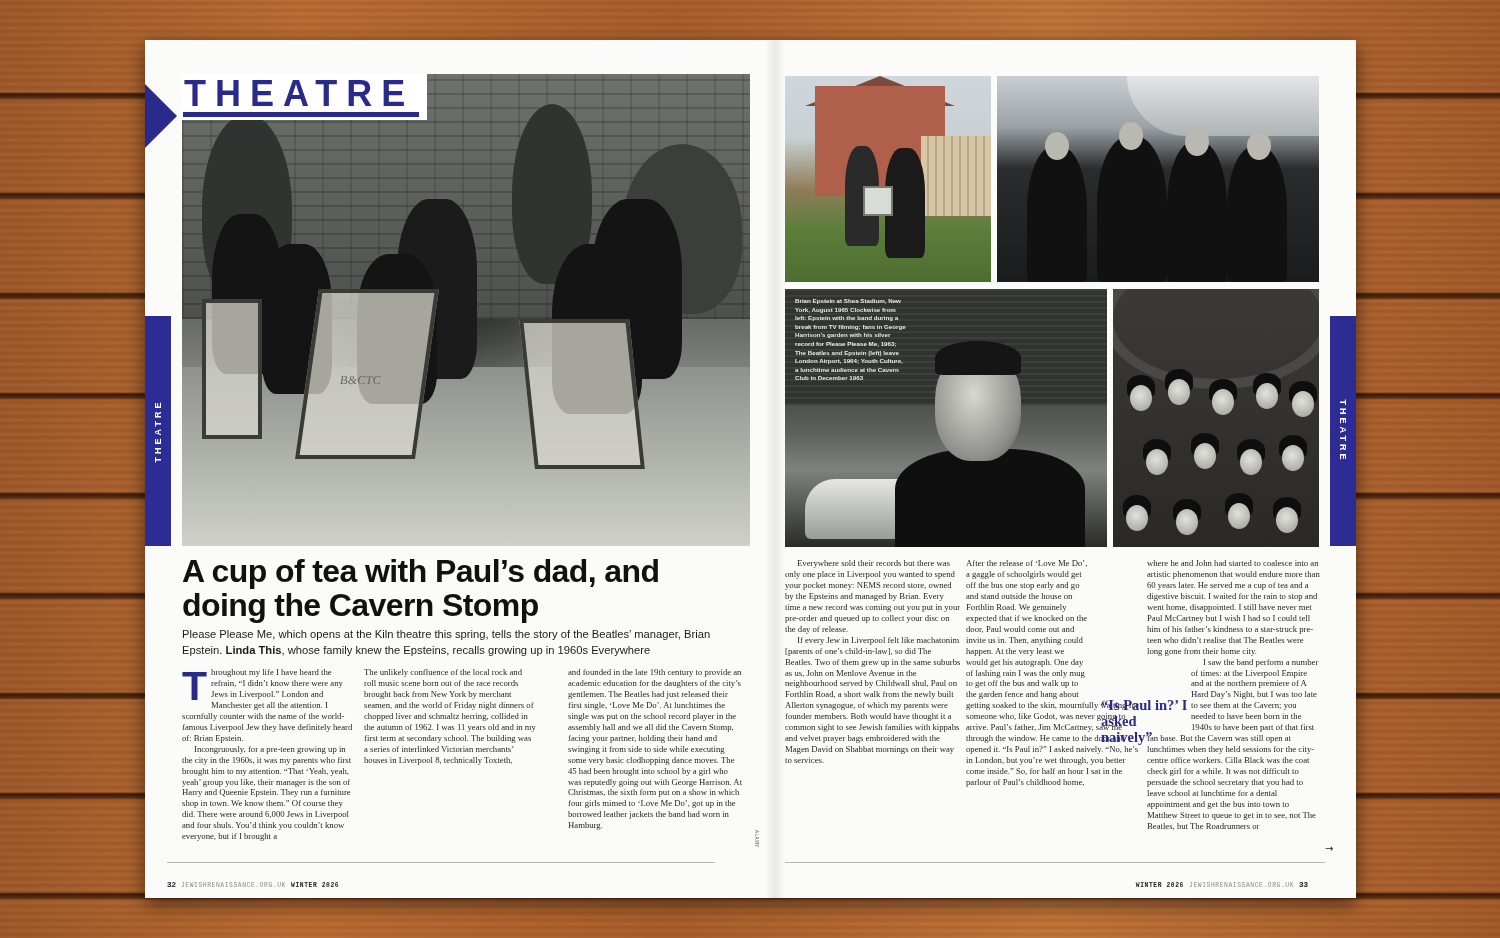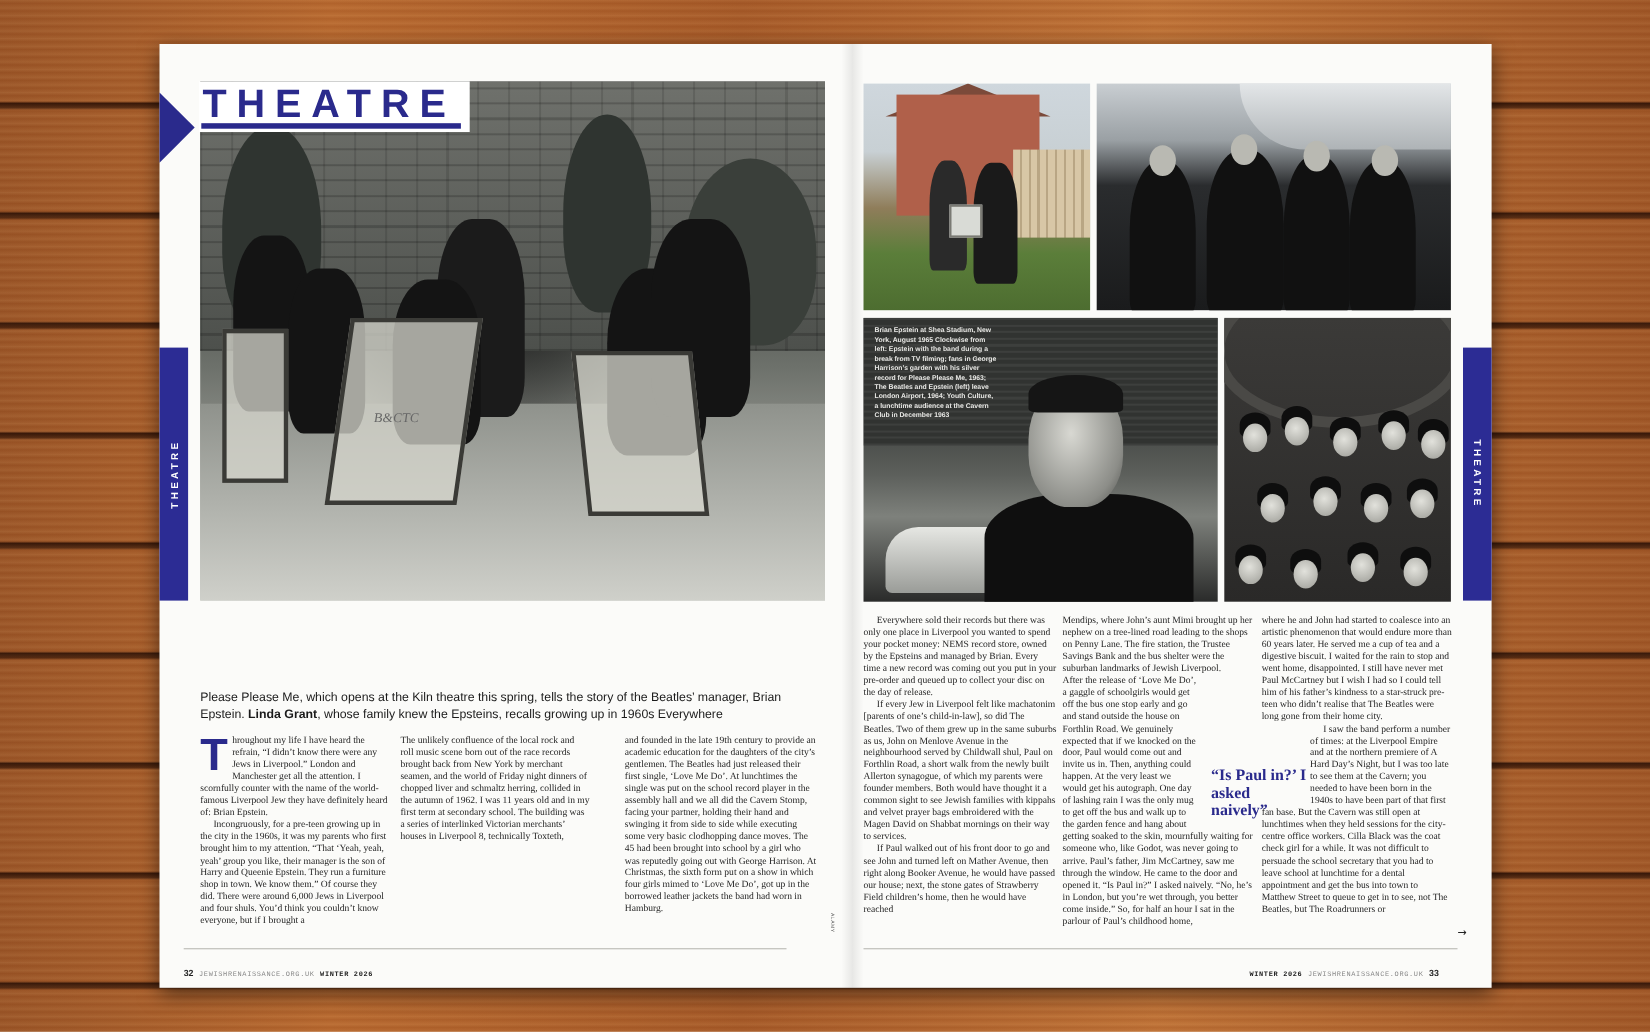--- a/index.html
+++ b/index.html
@@ -261,42 +261,41 @@
     <div class="hair" style="left:10px;top:206px;"></div>
     <div class="face" style="left:13px;top:216px;"></div>
     <div class="hair" style="left:60px;top:210px;"></div>
     <div class="face" style="left:63px;top:220px;"></div>
     <div class="hair" style="left:112px;top:204px;"></div>
     <div class="face" style="left:115px;top:214px;"></div>
     <div class="hair" style="left:160px;top:208px;"></div>
     <div class="face" style="left:163px;top:218px;"></div>
   </div>
 
-  <p class="standfirst"><span>Please Please Me, which opens at the Kiln theatre this spring, tells the story of the Beatles’ manager, Brian Epstein. </span><b>Linda Grant</b><span>, whose family knew the Epsteins, recalls growing up in 1960s Everywhere</span></p>
+  <h1 class="headline">A cup of tea with Paul’s dad, and doing the Cavern Stomp</h1>
+  <p class="standfirst"><span>Please Please Me, which opens at the Kiln theatre this spring, tells the story of the Beatles’ manager, Brian Epstein. </span><b>Linda This</b><span>, whose family knew the Epsteins, recalls growing up in 1960s Everywhere</span></p>
 
   <div class="col col-1">
     <p><span class="dropcap">T</span><span>hroughout my life I have heard the refrain, “I didn’t know there were any Jews in Liverpool.” London and Manchester get all the attention. I scornfully counter with the name of the world-famous Liverpool Jew they have definitely heard of: Brian Epstein.</span></p>
     <p>Incongruously, for a pre-teen growing up in the city in the 1960s, it was my parents who first brought him to my attention. “That ‘Yeah, yeah, yeah’ group you like, their manager is the son of Harry and Queenie Epstein. They run a furniture shop in town. We know them.” Of course they did. There were around 6,000 Jews in Liverpool and four shuls. You’d think you couldn’t know everyone, but if I brought a</p>
   </div>
   <div class="col col-2">
     <p>The unlikely confluence of the local rock and roll music scene born out of the race records brought back from New York by merchant seamen, and the world of Friday night dinners of chopped liver and schmaltz herring, collided in the autumn of 1962. I was 11 years old and in my first term at secondary school. The building was a series of interlinked Victorian merchants’ houses in Liverpool 8, technically Toxteth,</p>
   </div>
   <div class="col col-3">
     <p>and founded in the late 19th century to provide an academic education for the daughters of the city’s gentlemen. The Beatles had just released their first single, ‘Love Me Do’. At lunchtimes the single was put on the school record player in the assembly hall and we all did the Cavern Stomp, facing your partner, holding their hand and swinging it from side to side while executing some very basic clodhopping dance moves. The 45 had been brought into school by a girl who was reputedly going out with George Harrison. At Christmas, the sixth form put on a show in which four girls mimed to ‘Love Me Do’, got up in the borrowed leather jackets the band had worn in Hamburg.</p>
   </div>
 
   <div class="credit">ALAMY</div>
 
   <div class="col col-4">
     <p style="text-indent:12px;">Everywhere sold their records but there was only one place in Liverpool you wanted to spend your pocket money: NEMS record store, owned by the Epsteins and managed by Brian. Every time a new record was coming out you put in your pre-order and queued up to collect your disc on the day of release.</p>
     <p>If every Jew in Liverpool felt like machatonim [parents of one’s child-in-law], so did The Beatles. Two of them grew up in the same suburbs as us, John on Menlove Avenue in the neighbourhood served by Childwall shul, Paul on Forthlin Road, a short walk from the newly built Allerton synagogue, of which my parents were founder members. Both would have thought it a common sight to see Jewish families with kippahs and velvet prayer bags embroidered with the Magen David on Shabbat mornings on their way to services.</p>
-    <p>If Paul walked out of his front door to go and see John and turned left on Mather Avenue, then right along Booker Avenue, he would have passed our house; next, the stone gates of Strawberry Field children’s home, then he would have reached</p>
   </div>
   <div class="col col-5">
-    <p>Mendips, where John’s aunt Mimi brought up her nephew on a tree-lined road leading to the shops on Penny Lane. The fire station, the Trustee Savings Bank and the bus shelter were the suburban landmarks of Jewish Liverpool.</p>
     <div style="height:0;"></div>
     <p><span style="float:right;width:54px;height:54px;margin-top:78px;"></span><span>After the release of ‘Love Me Do’, a gaggle of schoolgirls would get off the bus one stop early and go and stand outside the house on Forthlin Road. We genuinely expected that if we knocked on the door, Paul would come out and invite us in. Then, anything could happen. At the very least we would get his autograph. One day of lashing rain I was the only mug to get off the bus and walk up to the garden fence and hang about getting soaked to the skin, mournfully waiting for someone who, like Godot, was never going to arrive. Paul’s father, Jim McCartney, saw me through the window. He came to the door and opened it. “Is Paul in?” I asked naively. “No, he’s in London, but you’re wet through, you better come inside.” So, for half an hour I sat in the parlour of Paul’s childhood home,</span></p>
   </div>
   <div class="col col-6">
     <p>where he and John had started to coalesce into an artistic phenomenon that would endure more than 60 years later. He served me a cup of tea and a digestive biscuit. I waited for the rain to stop and went home, disappointed. I still have never met Paul McCartney but I wish I had so I could tell him of his father’s kindness to a star-struck pre-teen who didn’t realise that The Beatles were long gone from their home city.</p>
     <p><span style="float:left;width:44px;height:56px;margin-top:14px;"></span><span>I saw the band perform a number of times: at the Liverpool Empire and at the northern premiere of A Hard Day’s Night, but I was too late to see them at the Cavern; you needed to have been born in the 1940s to have been part of that first fan base. But the Cavern was still open at lunchtimes when they held sessions for the city-centre office workers. Cilla Black was the coat check girl for a while. It was not difficult to persuade the school secretary that you had to leave school at lunchtime for a dental appointment and get the bus into town to Matthew Street to queue to get in to see, not The Beatles, but The Roadrunners or</span></p>
   </div>
 
   <div class="pull-quote">“Is Paul in?’ I asked naively”</div>
   <div class="continue-arrow">→</div>

